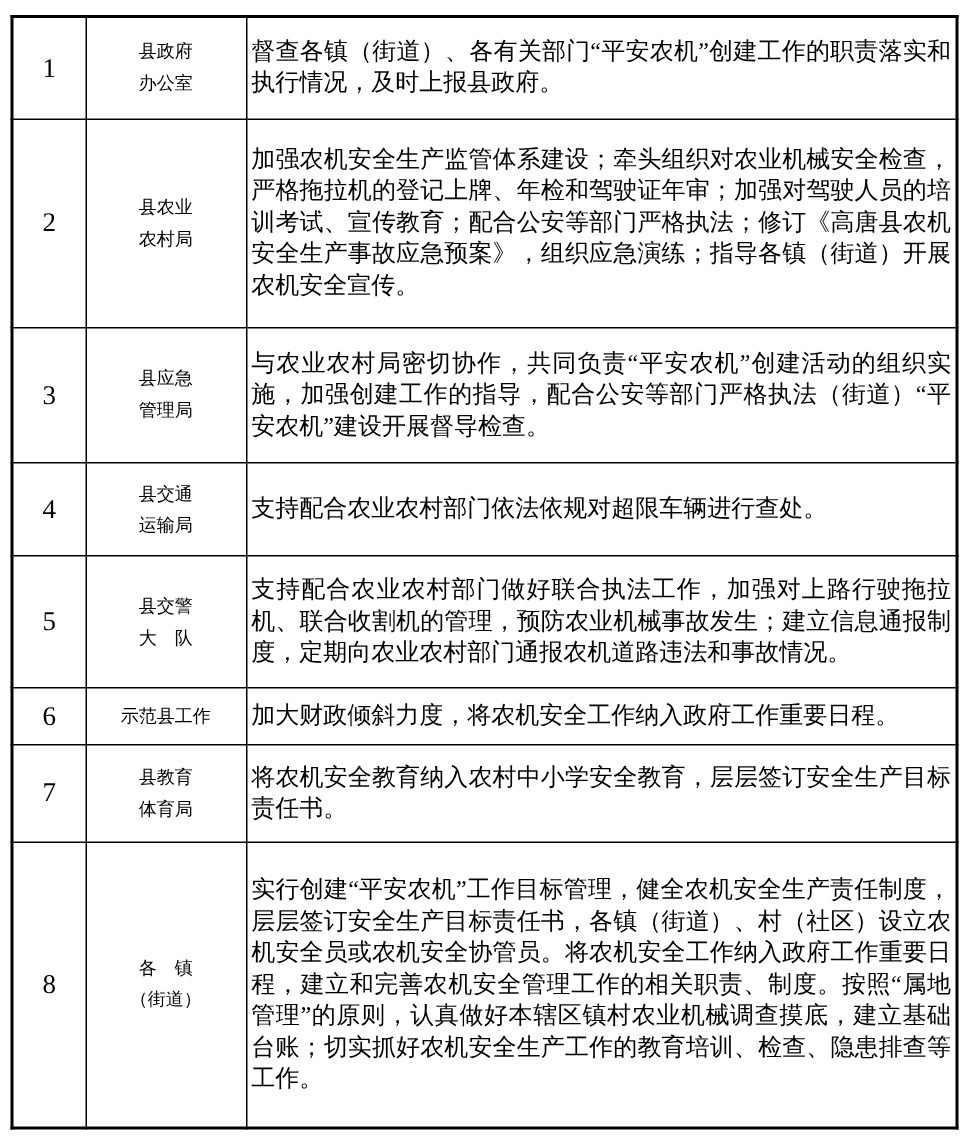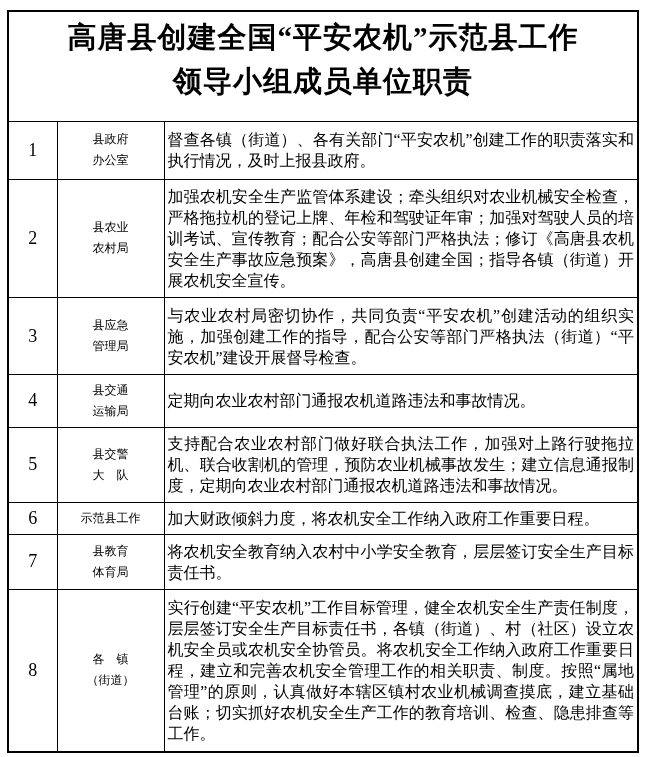--- a/index.html
+++ b/index.html
@@ -84,49 +84,43 @@
 </head>
 <body>
 
 <table class="doc-table">
   <colgroup>
     <col class="c-num">
     <col class="c-dept">
     <col class="c-duty">
   </colgroup>
   <tbody>
-    <tr>
-      <td class="title-cell" colspan="3">
-        <div class="title-line">高唐县创建全国“平安农机”示范县工作</div>
-        <div class="title-line">领导小组成员单位职责</div>
-      </td>
-    </tr>
     <tr class="r1">
       <td class="num-cell">1</td>
       <td class="dept-cell">县政府
 办公室</td>
       <td class="duty-cell">督查各镇（街道）、各有关部门“平安农机”创建工作的职责落实和执行情况，及时上报县政府。</td>
     </tr>
     <tr class="r2">
       <td class="num-cell">2</td>
       <td class="dept-cell">县农业
 农村局</td>
-      <td class="duty-cell">加强农机安全生产监管体系建设；牵头组织对农业机械安全检查，严格拖拉机的登记上牌、年检和驾驶证年审；加强对驾驶人员的培训考试、宣传教育；配合公安等部门严格执法；修订《高唐县农机安全生产事故应急预案》，高唐县创建全国；指导各镇（街道）开展农机安全宣传。</td>
+      <td class="duty-cell">加强农机安全生产监管体系建设；牵头组织对农业机械安全检查，严格拖拉机的登记上牌、年检和驾驶证年审；加强对驾驶人员的培训考试、宣传教育；配合公安等部门严格执法；修订《高唐县农机安全生产事故应急预案》，组织应急演练；指导各镇（街道）开展农机安全宣传。</td>
     </tr>
     <tr class="r3">
       <td class="num-cell">3</td>
       <td class="dept-cell">县应急
 管理局</td>
       <td class="duty-cell">与农业农村局密切协作，共同负责“平安农机”创建活动的组织实施，加强创建工作的指导，配合公安等部门严格执法（街道）“平安农机”建设开展督导检查。</td>
     </tr>
     <tr class="r4">
       <td class="num-cell">4</td>
       <td class="dept-cell">县交通
 运输局</td>
-      <td class="duty-cell">定期向农业农村部门通报农机道路违法和事故情况。</td>
+      <td class="duty-cell">支持配合农业农村部门依法依规对超限车辆进行查处。</td>
     </tr>
     <tr class="r5">
       <td class="num-cell">5</td>
       <td class="dept-cell">县交警
 大　队</td>
       <td class="duty-cell">支持配合农业农村部门做好联合执法工作，加强对上路行驶拖拉机、联合收割机的管理，预防农业机械事故发生；建立信息通报制度，定期向农业农村部门通报农机道路违法和事故情况。</td>
     </tr>
     <tr class="r6">
       <td class="num-cell">6</td>
       <td class="dept-cell">示范县工作</td>

